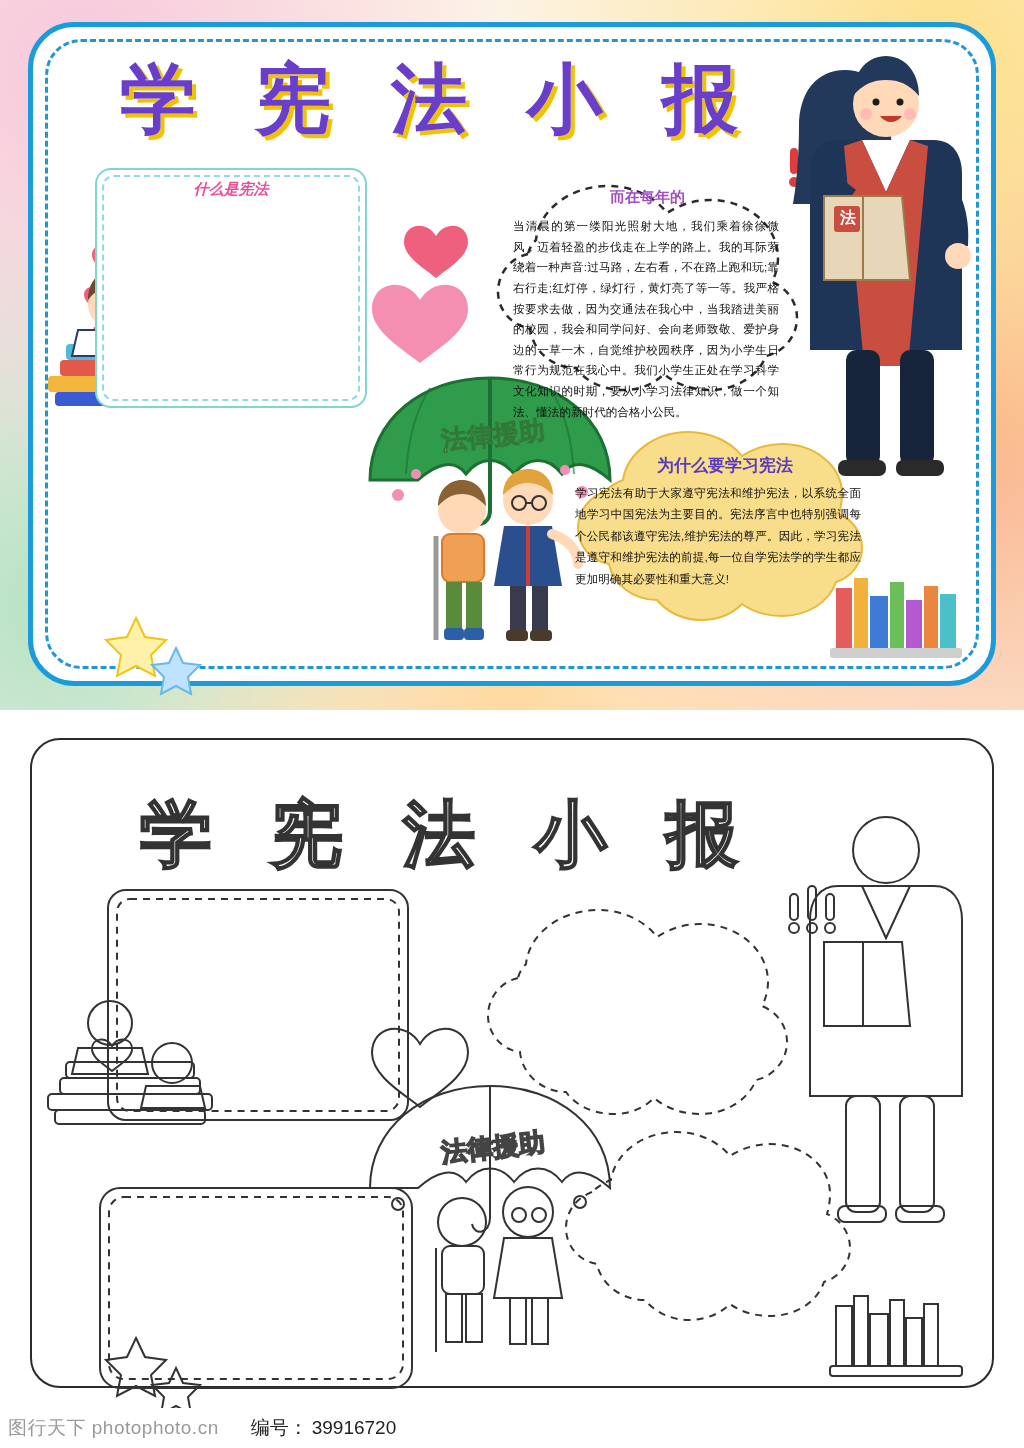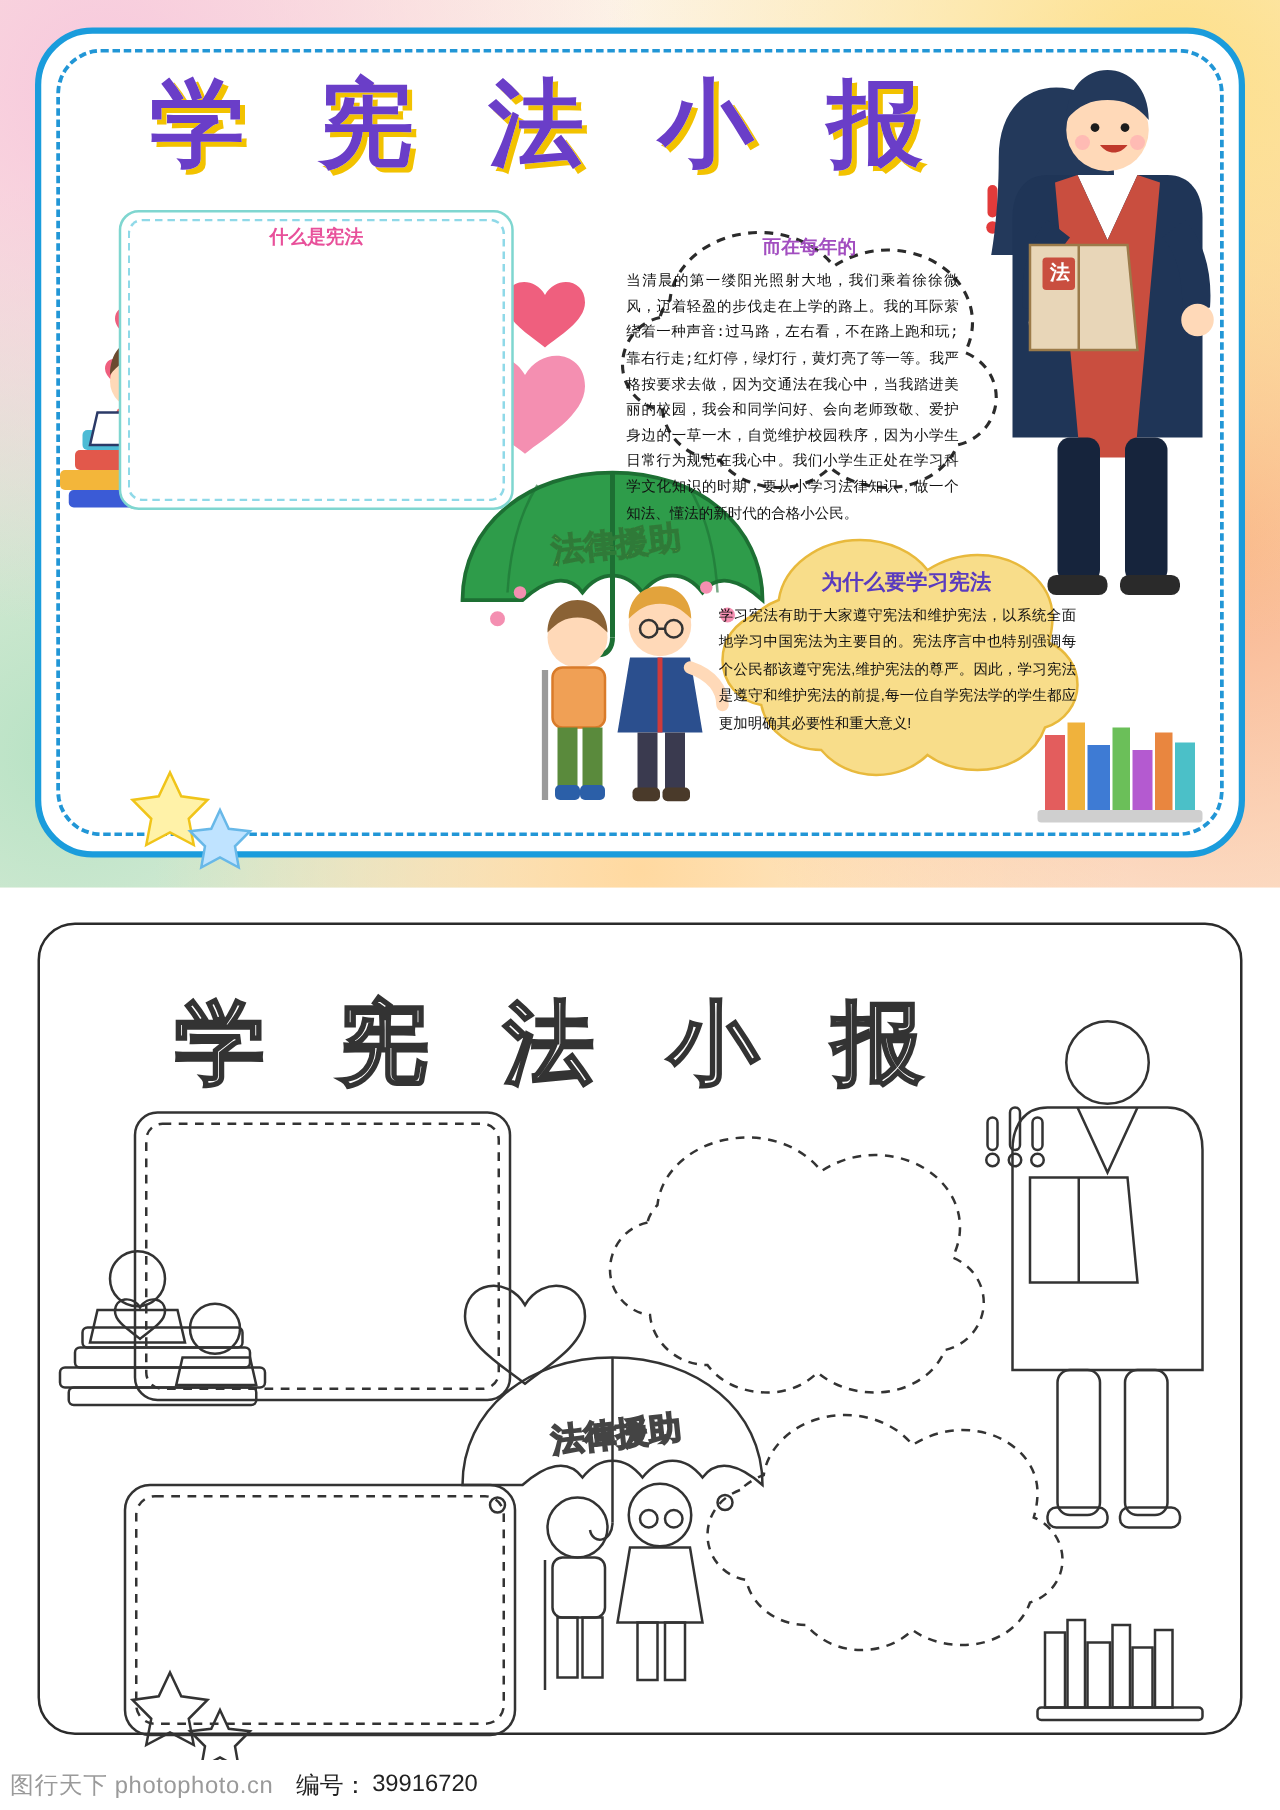--- a/index.html
+++ b/index.html
@@ -43,22 +43,22 @@
     paint-order:stroke fill;
     text-shadow:
       0 0 0 #fff,
       4px 4px 0 #f2c200;
     font-family:"DejaVu Sans", sans-serif;
   }
   .poster-title span { display:inline-block; }
 
   
   .box-what {
-    position:absolute; left:95px; top:168px; width:316px; height:240px;
-    border:2px solid #7fd6d0; border-radius:16px; background:#fff;
+    position:absolute; left:95px; top:168px; width:272px; height:240px;
+    border:2px solid #7fd6d0; border-radius:16px; background:#fff;font-style:italic;
   }
   .box-what:after{
     content:""; position:absolute; left:5px; top:5px; right:5px; bottom:5px;
     border:2px dashed #8fd9e8; border-radius:12px;
   }
   .box-what h3 {
     position:absolute; top:10px; left:0; width:100%;
     text-align:center; font-size:15px; color:#e8509a; font-weight:bold;
     z-index:2;
   }
@@ -70,22 +70,22 @@
 
   
   .cloud-heart {
     position:absolute; left:470px; top:162px; width:355px; height:250px;
   }
   .cloud-heart h3 {
     position:absolute; top:26px; left:0; width:100%; text-align:center;
     font-size:15px; font-weight:bold; color:#a24ec0; z-index:3;
   }
   .cloud-heart .body {
-    position:absolute; left:31px; top:54px; width:266px;
-    font-size:11.6px; line-height:1.78; color:#111; text-align:justify; z-index:3;font-family:Liberation Mono, monospace;
+    position:absolute; left:43px; top:54px; width:266px;
+    font-size:11.6px; line-height:1.78; color:#111; text-align:justify; z-index:3;
   }
 
   
   .box-day {
     position:absolute; left:95px; top:445px; width:330px; height:212px;
   }
   .box-day h3 {
     position:absolute; top:16px; left:0; width:100%; text-align:center;
     font-size:15px; font-weight:bold; color:#8a4fd0; z-index:3;
   }
@@ -125,21 +125,21 @@
     font-family:"DejaVu Sans", sans-serif;
   }
 
   
   .footer {
     position:absolute; left:0; top:1408px; width:1024px; height:40px;
     background:#ffffff; display:flex; align-items:center;
     font-size:18px; color:#666;
   }
   .footer .wm { margin-left:8px; color:#9a9a9a; font-size:19px; letter-spacing:0.5px; }
-  .footer .code { margin-left:18px; color:#222; font-size:19px; }
+  .footer .code { margin-left:32px; color:#222; font-size:19px; }
 
   .svgwrap { position:absolute; left:0; top:0; width:100%; height:100%; pointer-events:none; }
 </style>
 </head>
 <body>
 
 <div class="poster">
 
   <div class="poster-frame">
     <div class="poster-frame-inner"></div>

